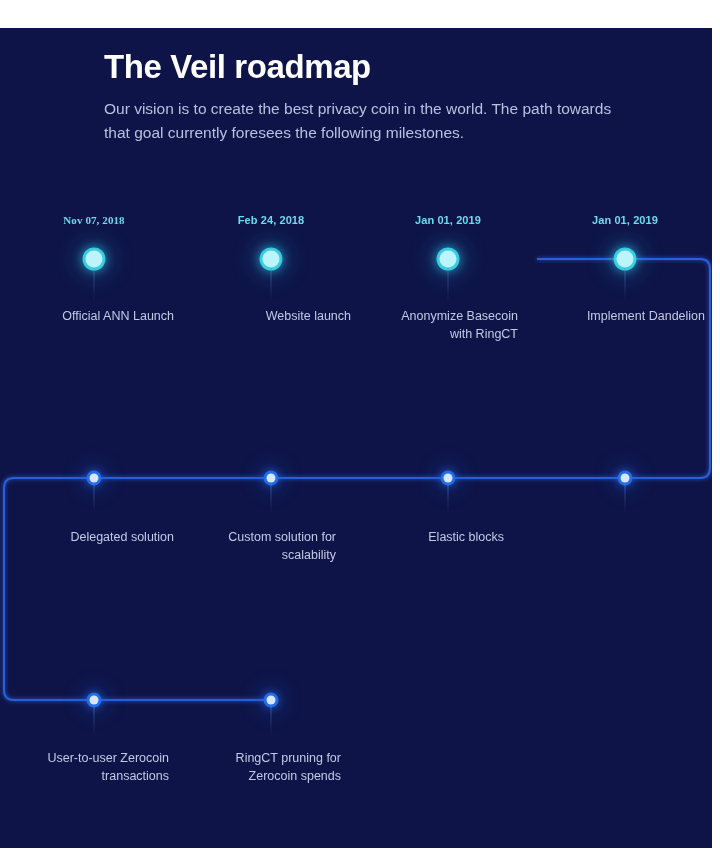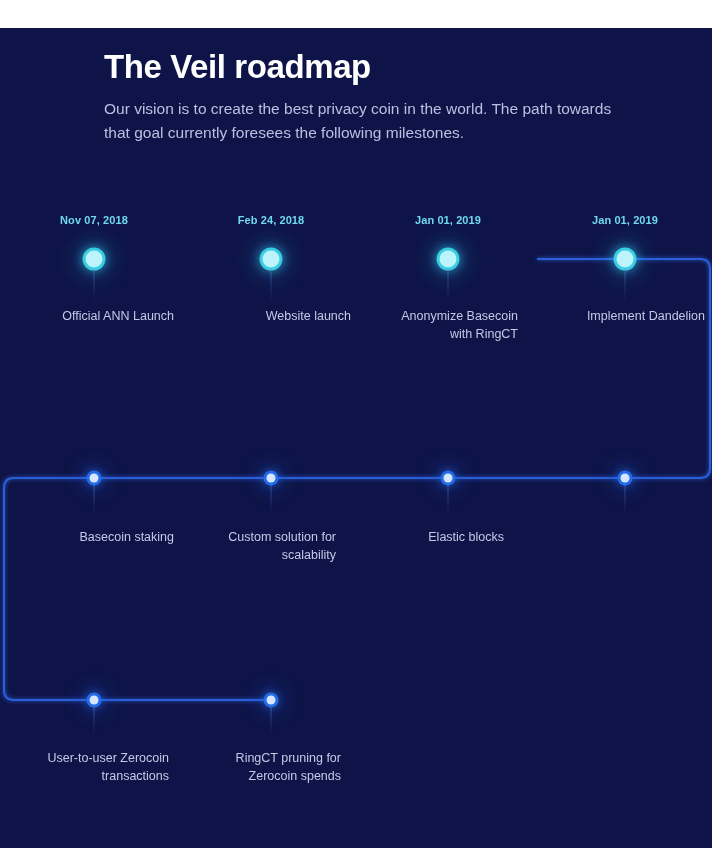--- a/index.html
+++ b/index.html
@@ -153,21 +153,21 @@
         </filter>
       </defs>
 
       <line x1="14" y1="231" x2="537" y2="231" stroke="url(#cyanFade)" stroke-width="3.4" stroke-linecap="round" filter="url(#glowCyan)"></line>
 
       <path d="M537 231 H700 Q710 231 710 241 V440 Q710 450 700 450 H14" fill="none" stroke="#2a5ed8" stroke-width="2" stroke-linejoin="round" filter="url(#glowBlue)"></path>
 
       <path d="M14 450 Q4 450 4 460 V662 Q4 672 14 672 H272" fill="none" stroke="#2a5ed8" stroke-width="2" stroke-linejoin="round" filter="url(#glowBlue)"></path>
     </svg>
 
-    <div class="date" style="left:94px; top:186px;">Nov 07, 2018</div>
+    <div class="date" style="left:94px; top:186px;font-family:Liberation Serif, serif;">Nov 07, 2018</div>
     <div class="date" style="left:271px; top:186px;">Feb 24, 2018</div>
     <div class="date" style="left:448px; top:186px;">Jan 01, 2019</div>
     <div class="date" style="left:625px; top:186px;">Jan 01, 2019</div>
 
     <div class="node big" style="left:94px; top:231px;"></div>
     <div class="node big" style="left:271px; top:231px;"></div>
     <div class="node big" style="left:448px; top:231px;"></div>
     <div class="node big" style="left:625px; top:231px;"></div>
 
     <div class="stem" style="left:94px; top:240px; height:34px;"></div>
@@ -183,21 +183,21 @@
     <div class="node small" style="left:94px; top:450px;"></div>
     <div class="node small" style="left:271px; top:450px;"></div>
     <div class="node small" style="left:448px; top:450px;"></div>
     <div class="node small" style="left:625px; top:450px;"></div>
 
     <div class="stem" style="left:94px; top:456px; height:30px;"></div>
     <div class="stem" style="left:271px; top:456px; height:30px;"></div>
     <div class="stem" style="left:448px; top:456px; height:30px;"></div>
     <div class="stem" style="left:625px; top:456px; height:30px;"></div>
 
-    <div class="milestone" style="left:94px; top:500px;">Basecoin staking</div>
+    <div class="milestone" style="left:94px; top:500px;">Delegated solution</div>
     <div class="milestone" style="left:271px; top:500px; width:130px;">Custom solution for scalability</div>
     <div class="milestone" style="left:424px; top:500px;">Elastic blocks</div>
 
     <div class="node small" style="left:94px; top:672px;"></div>
     <div class="node small" style="left:271px; top:672px;"></div>
 
     <div class="stem" style="left:94px; top:678px; height:30px;"></div>
     <div class="stem" style="left:271px; top:678px; height:30px;"></div>
 
     <div class="milestone" style="left:94px; top:721px; width:150px;">User-to-user Zerocoin transactions</div>

